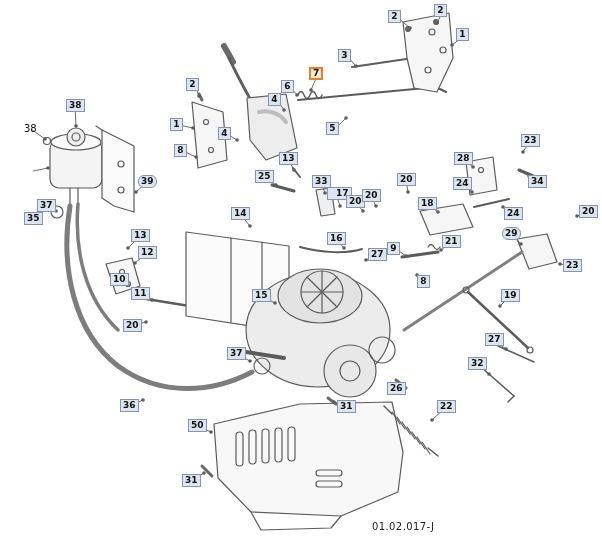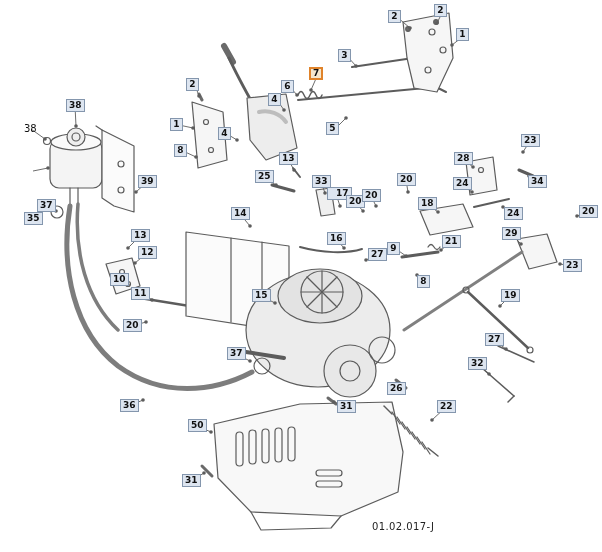--- a/index.html
+++ b/index.html
@@ -321,21 +321,21 @@
       <div class="plabel" style="left: 521px; top: 134px;">23</div>
       <div class="plabel" style="left: 453px; top: 177px;">24</div>
       <div class="plabel" style="left: 528px; top: 175px;">34</div>
       <div class="plabel" style="left: 418px; top: 197px;">18</div>
       <div class="plabel" style="left: 504px; top: 207px;">24</div>
       <div class="plabel" style="left: 579px; top: 205px;">20</div>
       <div class="plabel" style="left: 231px; top: 207px;">14</div>
       <div class="plabel" style="left: 327px; top: 232px;">16</div>
       <div class="plabel" style="left: 387px; top: 242px;">9</div>
       <div class="plabel" style="left: 442px; top: 235px;">21</div>
-      <div class="plabel" style="left: 502px; top: 227px;">29</div>
+      <div class="plabel" style="left: 502px; top: 227px; border-radius: 6px;">29</div>
       <div class="plabel" style="left: 563px; top: 259px;">23</div>
       <div class="plabel" style="left: 131px; top: 229px;">13</div>
       <div class="plabel" style="left: 138px; top: 246px;">12</div>
       <div class="plabel" style="left: 110px; top: 273px;">10</div>
       <div class="plabel" style="left: 131px; top: 287px;">11</div>
       <div class="plabel" style="left: 368px; top: 248px;">27</div>
       <div class="plabel" style="left: 417px; top: 275px;">8</div>
       <div class="plabel" style="left: 252px; top: 289px;">15</div>
       <div class="plabel" style="left: 501px; top: 289px;">19</div>
       <div class="plabel" style="left: 123px; top: 319px;">20</div>
@@ -343,17 +343,17 @@
       <div class="plabel" style="left: 468px; top: 357px;">32</div>
       <div class="plabel" style="left: 37px; top: 199px;">37</div>
       <div class="plabel" style="left: 227px; top: 347px;">37</div>
       <div class="plabel" style="left: 380px; top: 382px; margin-left: 7px;">26</div>
       <div class="plabel" style="left: 437px; top: 400px;">22</div>
       <div class="plabel" style="left: 337px; top: 400px;">31</div>
       <div class="plabel" style="left: 120px; top: 399px;">36</div>
       <div class="plabel" style="left: 188px; top: 419px;">50</div>
       <div class="plabel" style="left: 182px; top: 474px;">31</div>
       <div class="plabel" style="left: 24px; top: 164px; margin-top: 48px;">35</div>
-      <div class="plabel" style="left: 138px; top: 175px;">39</div>
+      <div class="plabel" style="left: 138px; top: 175px; border-radius: 6px;">39</div>
     </div>
 
   <div id="figure-code">01.02.017-J</div>
 </div>
 
 </body></html>

